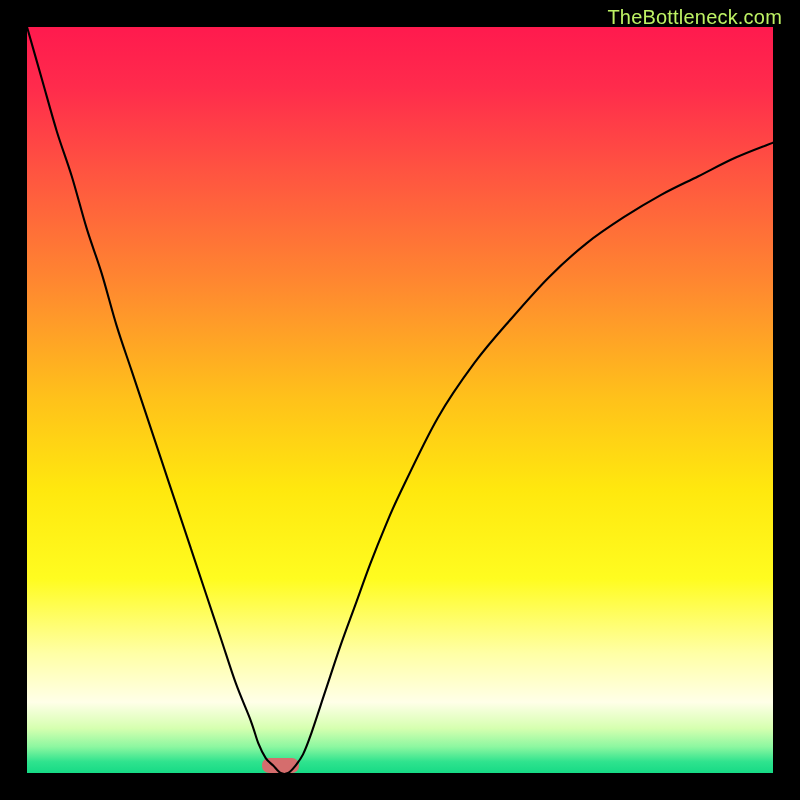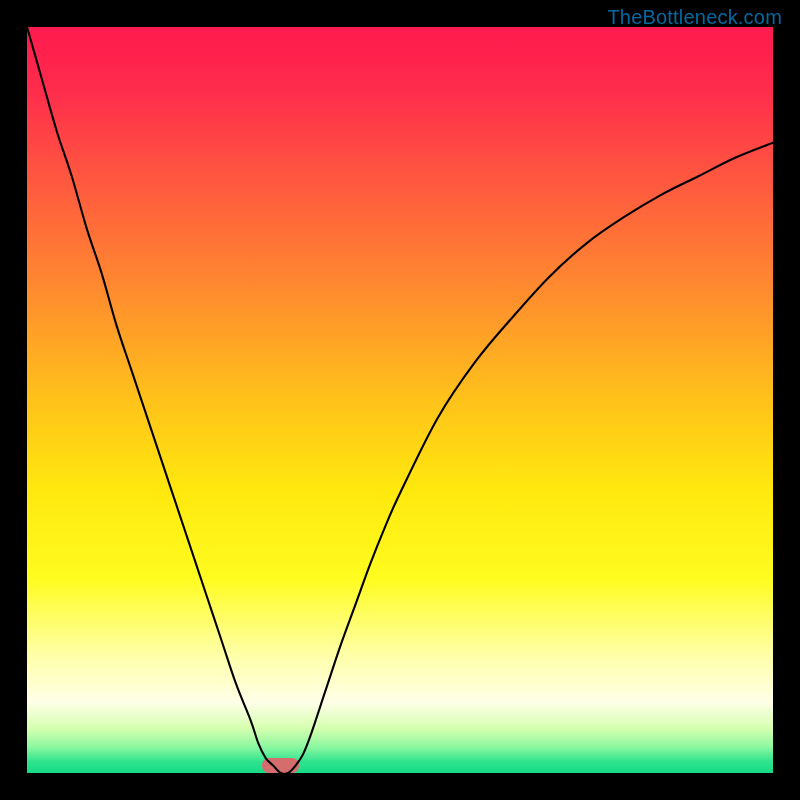--- a/index.html
+++ b/index.html
@@ -31,21 +31,21 @@
     top: 0;
     width: 100%;
     height: 100%;
   }
   .watermark {
     position: absolute;
     top: 6px;
     right: 18px;
     font-family: Arial, Helvetica, sans-serif;
     font-size: 20px;
-    color: #0369a1;
+    color: #bef264;
     letter-spacing: 0.2px;
   }
   .bump {
     position: absolute;
     width: 38px;
     height: 14px;
     border-radius: 7px;
   }
 </style>
 </head>

